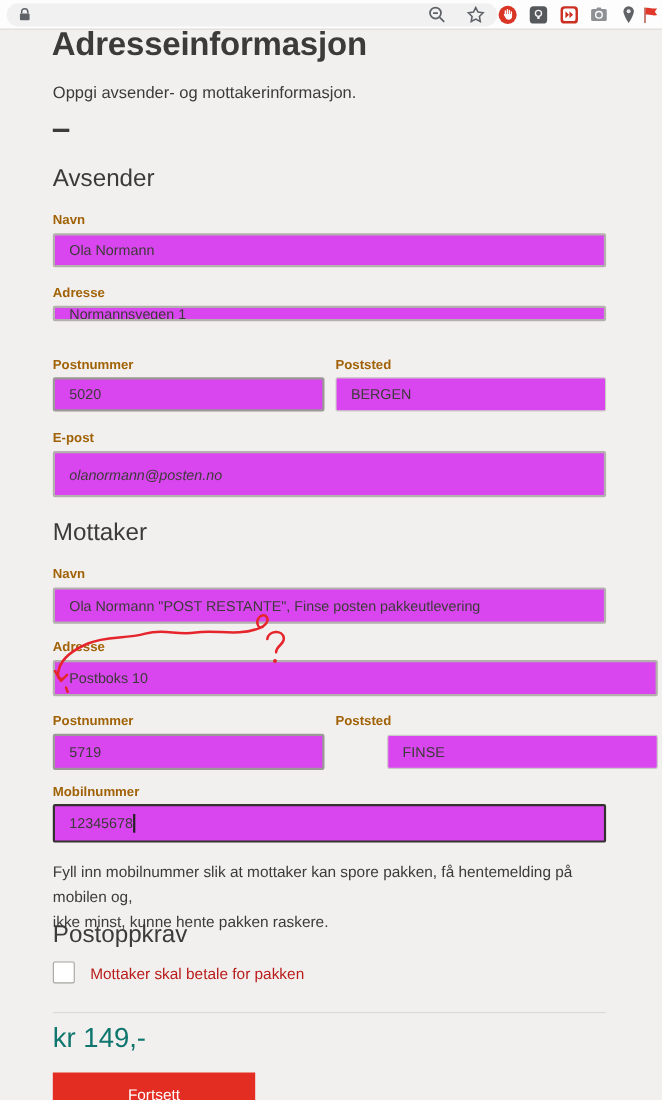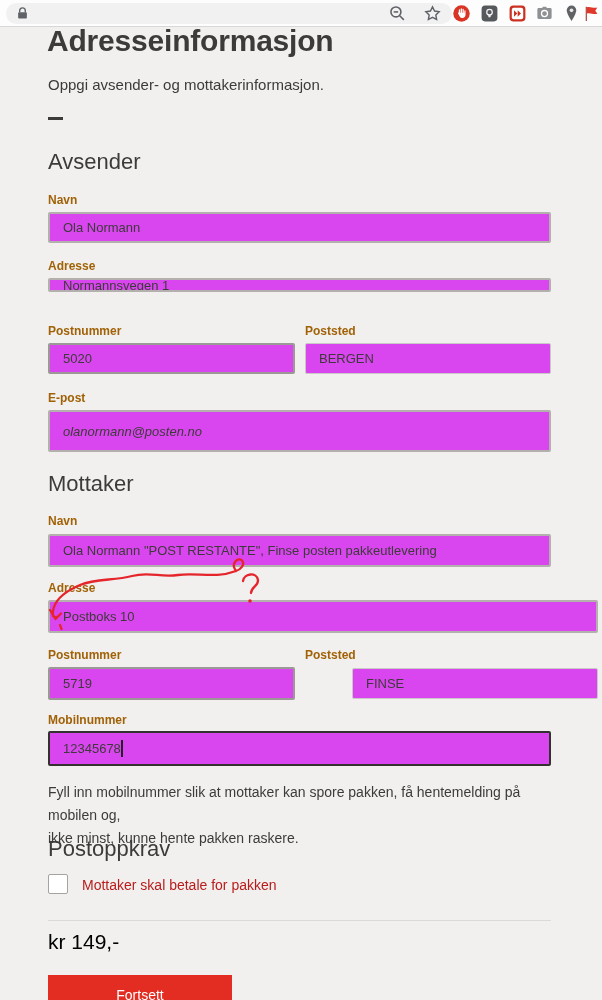--- a/index.html
+++ b/index.html
@@ -23,21 +23,21 @@
   .section-h { position:absolute; left:48px; font-size:22px; color:#3d3b39; }
   .f-label { position:absolute; font-size:12px; color:#a16207;font-weight:bold; }
   .f-input { position:absolute; background:#d946ef; border:2px solid #b3b0ad; border-radius:2px; font-family:"Liberation Sans",sans-serif; font-size:13px; color:#3d3b39; padding:0 13px; outline:none; }
   .f-input.dark { border-color:#9b9896; }
   .f-input.light { border:1px solid #cbc9c6; }
   .f-input.focused { border:2px solid #34322f; }
   .hint { position:absolute; left:48px; top:781px; width:516px; font-size:14px; line-height:23px; color:#3d3b39; white-space:pre-line; }
   .cb { position:absolute; left:48px; top:874px; width:20px; height:20px; appearance:none; -webkit-appearance:none; background:#fff; border:1.5px solid #a5a29f; border-radius:2px; cursor:pointer; }
   .cb-label { position:absolute; left:82px; top:877px; font-size:14px; color:#b91c1c; }
   .divider { position:absolute; left:48px; top:920px; width:503px; height:1px; background:#dcdad7; }
-  .price { position:absolute; left:48px; top:930px; font-size:21px; color:#000000; }
+  .price { position:absolute; left:48px; top:930px; font-size:25px; color:#0f766e; }
   .continue { position:absolute; left:48px; top:975px; width:184px; height:40px; background:#e32d23; color:#fff; border:none; font-family:"Liberation Sans",sans-serif; font-size:14px; cursor:pointer; }
   .caret { position:absolute; left:121px; top:740px; width:1.5px; height:17px; background:#222; }
 
   .annot { position:absolute; left:0; top:0; width:602px; height:1000px; pointer-events:none; z-index:8; }
 </style>
 </head>
 <body>
 
 <div class="toolbar">
   <div class="omnibox"></div>

